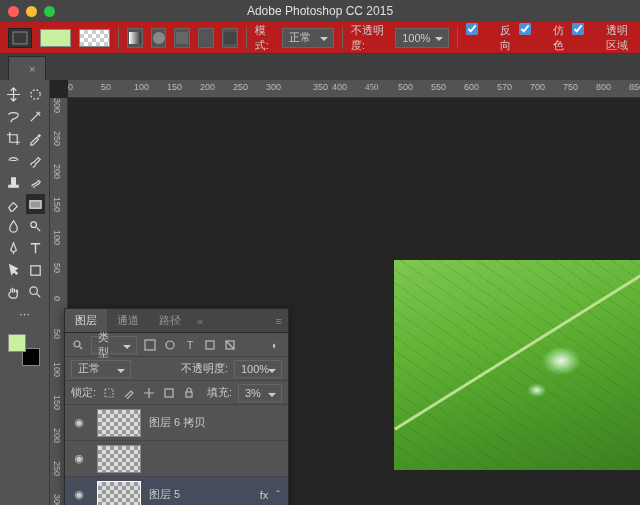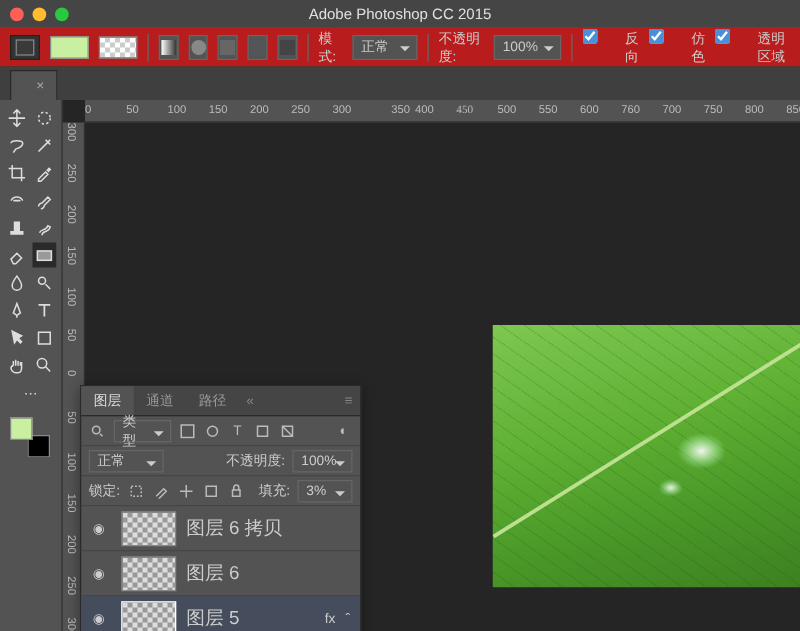--- a/index.html
+++ b/index.html
@@ -53,21 +53,21 @@
 .panel-row{height:24px;display:flex;align-items:center;padding:0 6px;gap:6px;border-bottom:1px solid #454545}
 .panel-row .mini{width:14px;height:14px;display:flex;align-items:center;justify-content:center;color:#bbb}
 .panel-row .mini svg{width:12px;height:12px;stroke:#bbb;fill:none;stroke-width:1.2}
 .layer-list{max-height:160px;overflow:hidden}
 .layer{display:flex;align-items:center;height:36px;border-bottom:1px solid #454545;padding:0 4px}
 .layer.sel{background:#454d5c}
 .eye{width:20px;text-align:center;color:#ccc}
 .thumb{width:44px;height:28px;border:1px solid #888;margin:0 8px}
 .thumb.checker{background:repeating-conic-gradient(#999 0 25%,#ddd 0 50%) 0 0/8px 8px}
 .thumb.sel-border{outline:1.5px solid #fff;outline-offset:-1px}
-.layer-name{flex:1;font-size:15px}
+.layer-name{flex:1;font-size:11px}
 .fx{margin-left:auto;color:#ccc;padding-right:4px}
 .fx-caret{color:#ccc;padding:0 4px}
 </style>
 </head>
 <body>
 
 <div class="titlebar">
   <div class="traffic">
     <div class="dot" style="background:#ff5f57"></div>
     <div class="dot" style="background:#febc2e"></div>
@@ -289,21 +289,21 @@
         <span class="tick" style="left: 99px;">150</span>
         <span class="tick" style="left: 132px;">200</span>
         <span class="tick" style="left: 165px;">250</span>
         <span class="tick" style="left: 198px;">300</span>
         <span class="tick" style="left: 245px;">350</span>
         <span class="tick" style="left: 264px;">400</span>
         <span class="tick" style="left: 297px; font-family: Liberation Serif, serif;">450</span>
         <span class="tick" style="left: 330px;">500</span>
         <span class="tick" style="left: 363px;">550</span>
         <span class="tick" style="left: 396px;">600</span>
-        <span class="tick" style="left: 429px;">760</span>
+        <span class="tick" style="left: 429px;">570</span>
         <span class="tick" style="left: 462px;">700</span>
         <span class="tick" style="left: 495px;">750</span>
         <span class="tick" style="left: 528px;">800</span>
         <span class="tick" style="left: 561px;">850</span>
       </div>
     <div class="ruler-v">
         <span class="tick" style="top: 0px;">300</span>
         <span class="tick" style="top: 33px;">250</span>
         <span class="tick" style="top: 66px;">200</span>
         <span class="tick" style="top: 99px;">150</span>
@@ -408,21 +408,20 @@
     </div>
     <div class="layer-list">
       <div class="layer">
         <span class="eye">◉</span>
         <div class="thumb checker"></div>
         <span class="layer-name">图层 6 拷贝</span>
       </div>
       <div class="layer">
         <span class="eye">◉</span>
         <div class="thumb checker"></div>
-        <span class="layer-name">图层 6</span>
       </div>
       <div class="layer sel">
         <span class="eye">◉</span>
         <div class="thumb checker sel-border"></div>
         <span class="layer-name">图层 5</span>
         <span class="fx">fx</span>
         <span class="fx-caret">ˆ</span>
       </div>
 
     </div>

